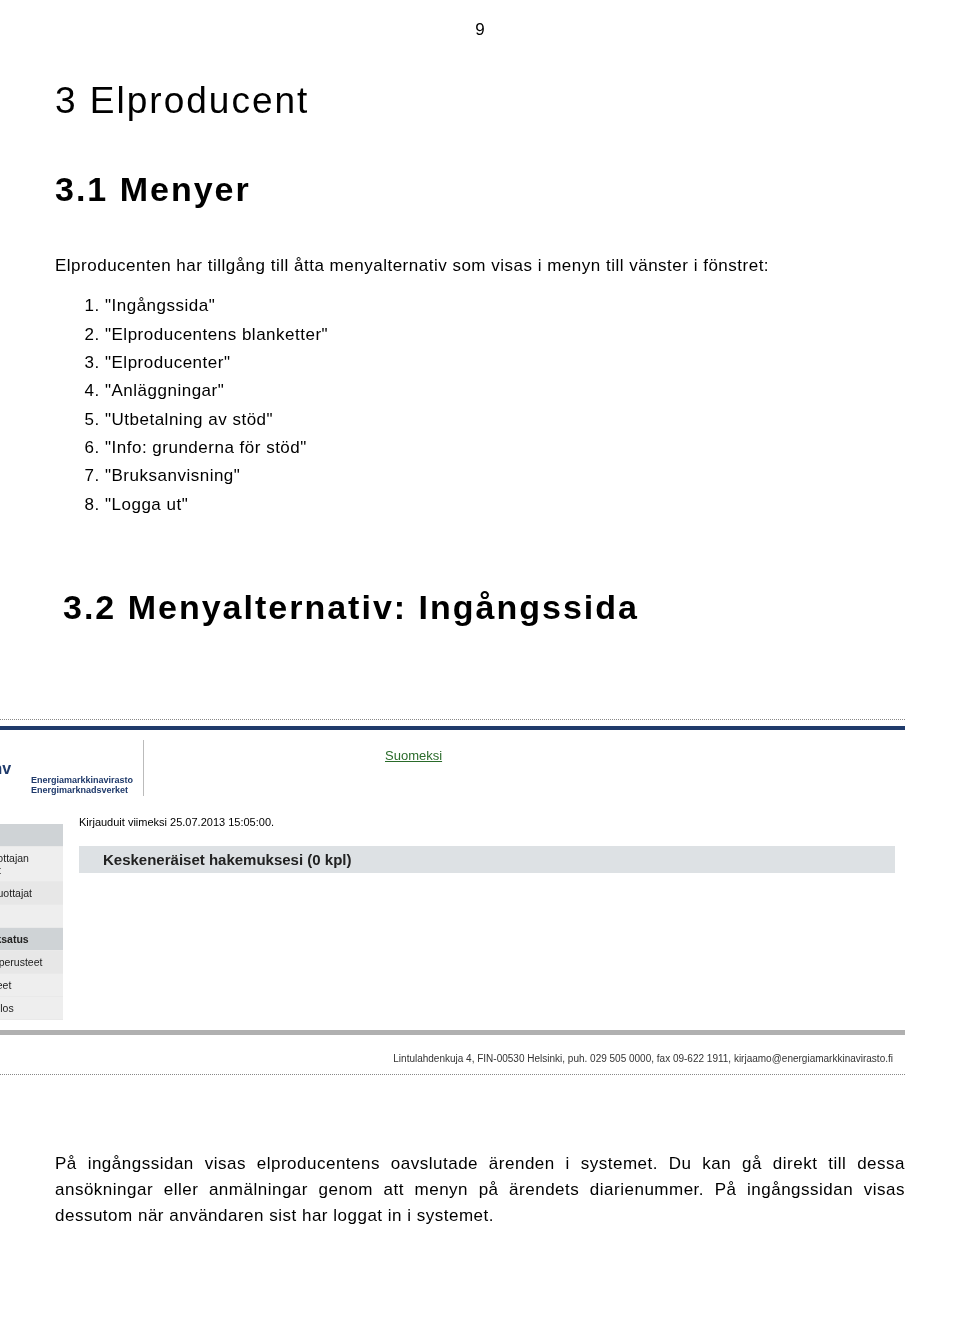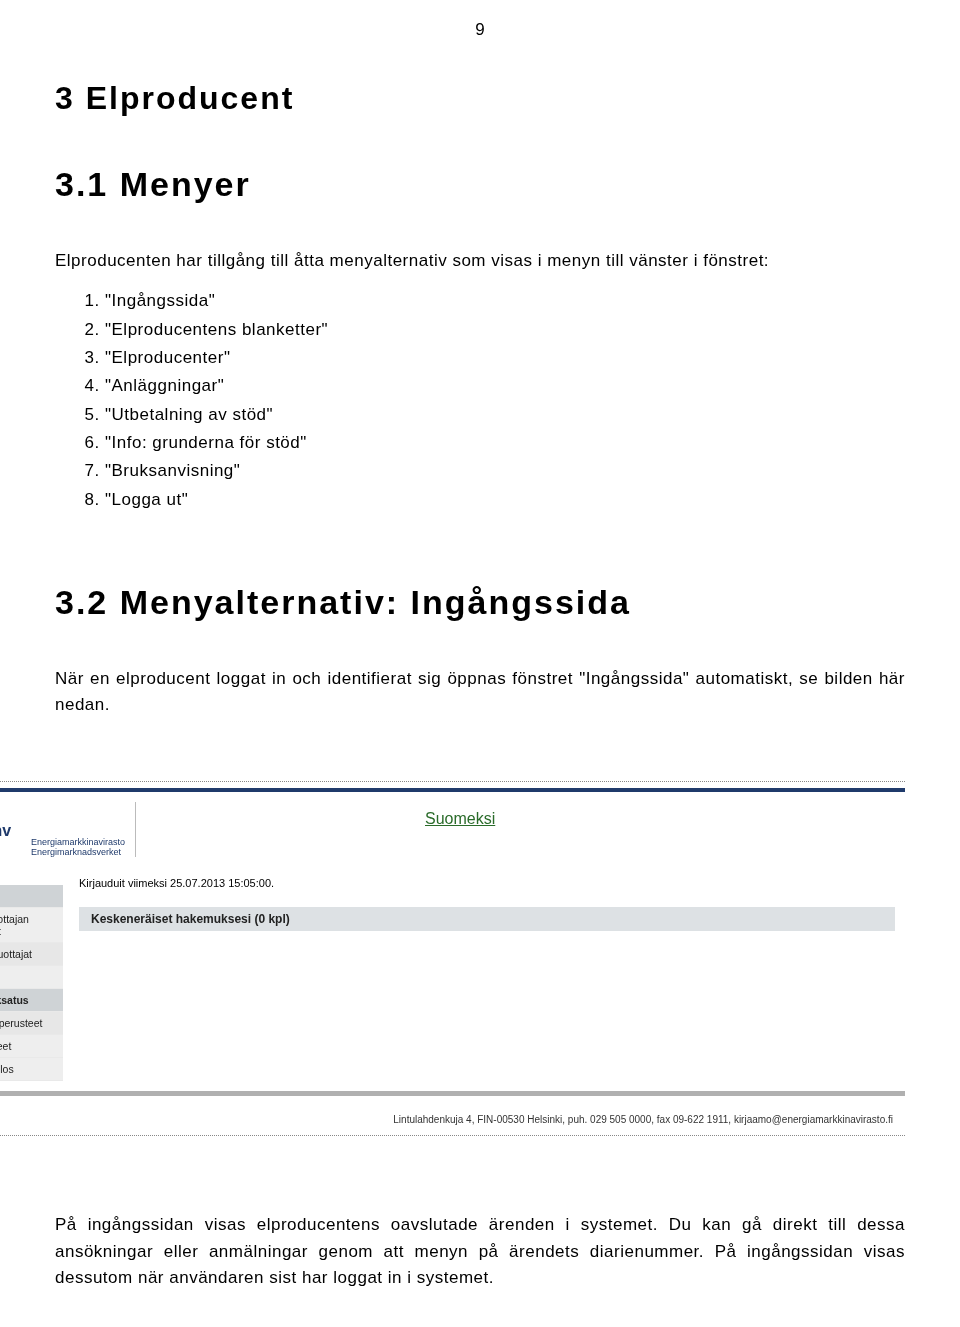--- a/index.html
+++ b/index.html
@@ -12,22 +12,22 @@
   }
   .page {
     padding: 20px 55px 40px;
   }
   .page-number {
     text-align: center;
     font-size: 17px;
     margin-bottom: 40px;
   }
   h1 {
-    font-size: 32px;
-    font-weight: bold;
+    font-size: 37px;
+    font-weight: normal;
     letter-spacing: 2px;
     margin: 0 0 48px 0;
   }
   h2 {
     font-size: 34px;
     font-weight: bold;
     letter-spacing: 2px;
     margin: 0 0 44px 0;
   }
   .body-text {
@@ -39,21 +39,21 @@
   }
   .intro { }
   ol.menu-list {
     font-size: 17px;
     letter-spacing: 0.5px;
     line-height: 1.55;
     padding-left: 50px;
     margin: 0 0 70px 0;
   }
   ol.menu-list li { margin-bottom: 2px; }
-  .section-gap { margin-top: 42px; }
+  .section-gap { margin-top: 42px; margin-left: 8px; }
   .section-gap2 { margin-top: 36px; }
 
   
   .shot-wrap { margin: 8px 0 0 -55px; width: 960px; }
   .dotted-top {
     border-top: 1px dotted #888;
     margin-bottom: 6px;
     height: 0;
   }
   .blue-bar {
@@ -74,29 +74,28 @@
   }
   .logo {
     display: flex;
     align-items: center;
     gap: 6px;
     padding-right: 10px;
     border-right: 1px solid #bbb;
     margin-right: 12px;
   }
   .logo-shape { width: 70px; height: 32px; }
-  .logo-text { font-size: 9px; color: #1f3a6b; line-height: 1.15; font-weight: normal; margin-top: 35px; }
+  .logo-text { font-size: 9px; color: #1f3a6b; line-height: 1.15; font-weight: bold; margin-top: 35px; }
   .lang-link {
     position: absolute;
     left: 440px;
     top: 18px;
-    font-size: 16px;
+    font-size: 13px;
     color: #2a6b2a;
     text-decoration: underline;
-    margin-left: 40px;
   }
   .shot-body {
     display: flex;
     gap: 0;
   }
   .sidebar {
     width: 118px;
     font-size: 10.5px;
     color: #222;
     background: #fff;
@@ -124,22 +123,22 @@
     font-size: 11px;
   }
   .last-login {
     padding-top: 8px;
     padding-bottom: 18px;
     font-size: 11px;
   }
   .section-bar {
     background: #dde1e4;
     font-weight: bold;
-    font-size: 12px;
-    padding: 5px 12px;
+    font-size: 15px;
+    padding: 5px 24px;
     color: #222;
   }
   .gray-band { height: 5px; background:#b0b0b0; margin-top:10px; width:100%; }
   .footer-line {
     text-align: right;
     font-size: 10px;
     color: #333;
     padding: 18px 12px 4px;
   }
   .dotted-bottom {
@@ -167,21 +166,20 @@
     <li>"Elproducenter"</li>
     <li>"Anläggningar"</li>
     <li>"Utbetalning av stöd"</li>
     <li>"Info: grunderna för stöd"</li>
     <li>"Bruksanvisning"</li>
     <li>"Logga ut"</li>
   </ol>
 
   <h2 class="section-gap">3.2 Menyalternativ: Ingångssida</h2>
 
-  <p class="body-text section-gap2">När en elproducent loggat in och identifierat sig öppnas fönstret "Ingångssida" automatiskt, se bilden här nedan.</p>
 </div>
 
 <div class="shot-wrap">
   <div class="dotted-top"></div>
   <div class="blue-bar"></div>
   <div class="shot">
     <div class="shot-head">
       <div class="logo">
         <svg class="logo-shape" viewBox="0 0 70 32">
           <ellipse cx="17" cy="16" rx="16" ry="12" fill="none" stroke="#1f3a6b" stroke-width="3"></ellipse>

